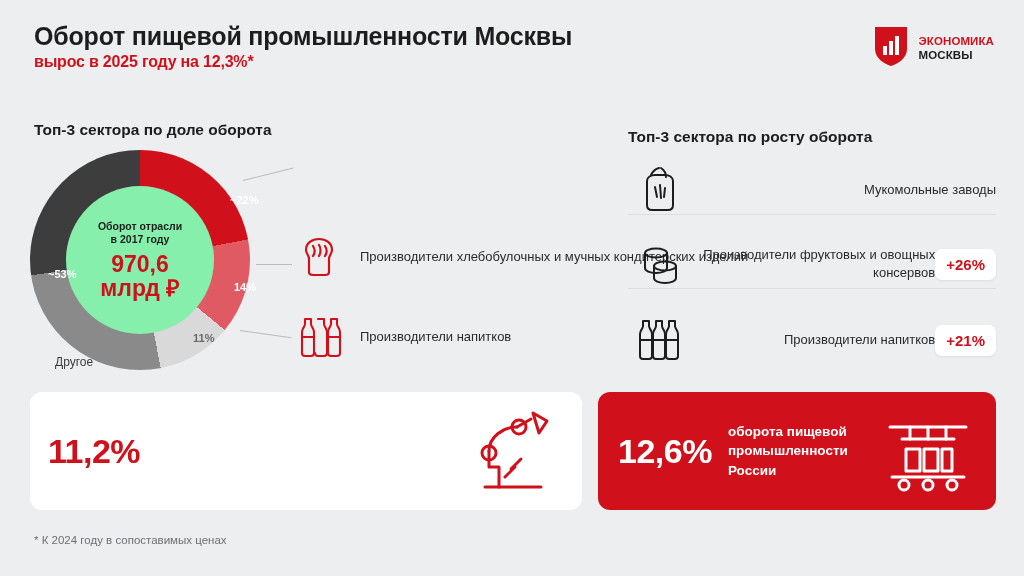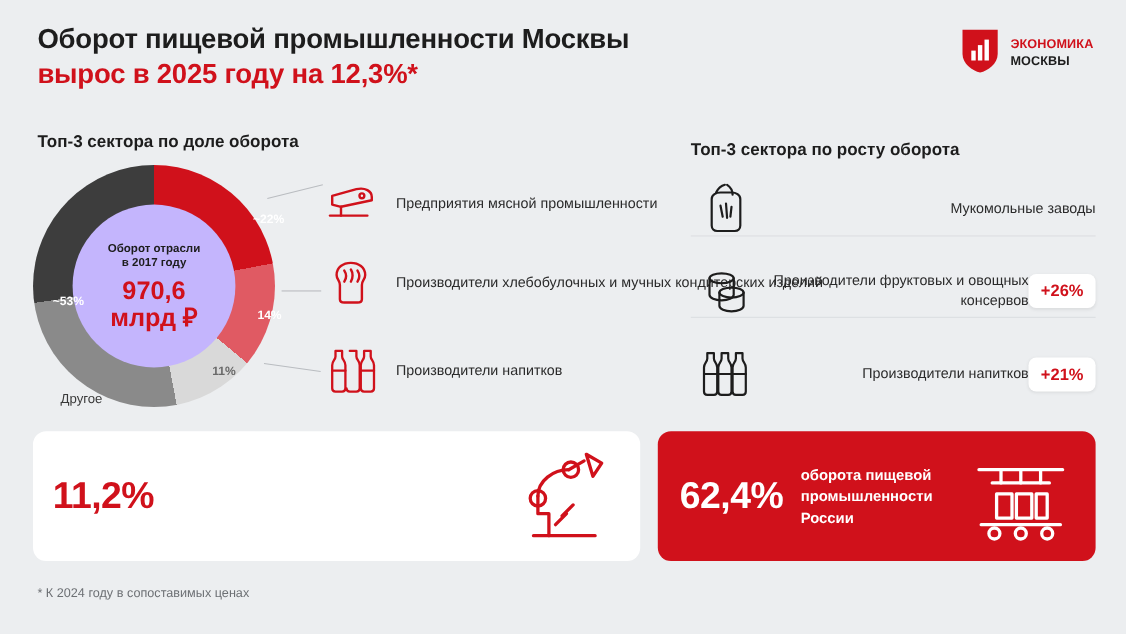--- a/index.html
+++ b/index.html
@@ -9,21 +9,21 @@
     font-family:"Liberation Sans", sans-serif;
     color:#2b2b2b;
     overflow:hidden;
     position:relative;
   }
   .page{position:relative;width:1024px;height:424px;}
 
   
   .header{position:absolute;left:34px;top:22px;width:660px;}
   .title-line1{font-size:25px;font-weight:bold;color:#1d1d1d;letter-spacing:-0.2px;line-height:1.15;}
-  .title-line2{font-size:25px;font-weight:bold;color:#d0111b;letter-spacing:-0.2px;line-height:1.15;margin-top:2px;}
+  .title-line2{font-size:16px;font-weight:bold;color:#d0111b;letter-spacing:-0.2px;line-height:1.15;margin-top:2px;}
 
   .logos{position:absolute;right:30px;top:24px;display:flex;align-items:flex-start;gap:22px;}
   .logo-block{display:flex;align-items:center;gap:9px;}
   .logo-text{font-size:11.5px;font-weight:bold;line-height:1.25;color:#1d1d1d;text-transform:uppercase;letter-spacing:0.1px;}
   .logo-text .red{color:#d0111b;}
   .logo-text.small{font-size:7.6px;line-height:1.3;font-weight:bold;letter-spacing:0.1px;}
 
   
   .sec-title{font-size:15.5px;font-weight:bold;color:#1d1d1d;}
   #left-sec-title{position:absolute;left:34px;top:121px;}
@@ -33,21 +33,21 @@
   .donut-wrap{position:absolute;left:30px;top:150px;width:230px;height:230px;}
   .donut{position:absolute;left:0;top:0;width:220px;height:220px;border-radius:50%;
     background:conic-gradient(
       #d0111b 0deg 79.2deg,
       #e05a63 79.2deg 129.6deg,
       #d9d9d9 129.6deg 169.2deg,
       #8a8a8a 169.2deg 262deg,
       #3d3d3d 262deg 360deg);
   }
   .donut-hole{position:absolute;left:36px;top:36px;width:148px;height:148px;border-radius:50%;
-    background:#c4b5fd;display:flex;flex-direction:column;align-items:center;justify-content:center;text-align:center;}
+    background:#86efac;display:flex;flex-direction:column;align-items:center;justify-content:center;text-align:center;}
   .hole-cap{font-size:10.5px;font-weight:bold;color:#1d1d1d;line-height:1.25;}
   .hole-val{font-size:23px;font-weight:bold;color:#d0111b;line-height:1.05;margin-top:6px;}
   .hole-val2{font-size:23px;font-weight:bold;color:#d0111b;line-height:1.05;}
 
   .slice-lbl{position:absolute;font-size:11px;font-weight:bold;}
   #lbl-meat{left:200px;top:44px;color:#ffffff;}
   #lbl-bakery{left:204px;top:131px;color:#ffffff;}
   #lbl-drinks{left:163px;top:182px;color:#6a6a6a;}
   #lbl-other{left:18px;top:118px;color:#ffffff;}
   #lbl-other-cap{position:absolute;left:25px;top:205px;font-size:12px;color:#3a3a3a;}
@@ -136,31 +136,20 @@
     <div class="slice-lbl" id="lbl-bakery">14%</div>
     <div class="slice-lbl" id="lbl-drinks">11%</div>
     <div class="slice-lbl" id="lbl-other">~53%</div>
     <div id="lbl-other-cap">Другое</div>
   </div>
 
   <div class="lead" id="lead1"></div>
   <div class="lead" id="lead2"></div>
   <div class="lead" id="lead3"></div>
 
-  <div class="legend-row" id="row-meat">
-    <span class="legend-ico">
-      <svg width="50" height="42" viewBox="0 0 50 42" fill="none" stroke="#d0111b" stroke-width="2.2" stroke-linejoin="round" stroke-linecap="round">
-        <path d="M8 14 L30 8 C38 6 44 10 44 15 L44 18 L16 24 L8 22 Z"></path>
-        <path d="M16 24 L16 32 L40 32"></path>
-        <circle cx="35" cy="14" r="2.2"></circle>
-        <path d="M6 32 L16 32"></path>
-      </svg>
-    </span>
-    <span class="legend-txt">Предприятия мясной промышленности</span>
-  </div>
 
   <div class="legend-row" id="row-bakery">
     <span class="legend-ico">
       <svg width="46" height="46" viewBox="0 0 46 46" fill="none" stroke="#d0111b" stroke-width="2.2" stroke-linejoin="round" stroke-linecap="round">
         <path d="M10 16 C10 9 16 5 23 5 C30 5 36 9 36 16 C36 20 33 21 33 25 L33 38 C33 40 31 41 29 41 L17 41 C15 41 13 40 13 38 L13 25 C13 21 10 20 10 16 Z"></path>
         <path d="M17 12 C19 15 19 19 17 22"></path>
         <path d="M23 11 C25 14 25 19 23 22"></path>
         <path d="M29 12 C31 15 31 19 29 22"></path>
       </svg>
     </span>
@@ -232,21 +221,21 @@
         <circle cx="30" cy="46" r="7"></circle>
         <circle cx="60" cy="20" r="7"></circle>
         <path d="M74 6 L88 14 L80 26 Z"></path>
         <path d="M52 62 L62 52"></path>
         <path d="M46 70 L56 60"></path>
       </svg>
     </div>
   </div>
 
   <div class="card-red">
-    <div class="big-pct">62,4%</div>
+    <div class="big-pct">12,6%</div>
     <div class="ctext">оборота пищевой промышленности России</div>
     <div class="cico">
       <svg width="96" height="84" viewBox="0 0 96 84" fill="none" stroke="#ffffff" stroke-width="3" stroke-linejoin="round" stroke-linecap="round">
         <path d="M10 18 L86 18"></path>
         <path d="M30 18 L30 30 M48 18 L48 30 M66 18 L66 30"></path>
         <path d="M22 30 L74 30"></path>
         <rect x="26" y="40" width="14" height="22"></rect>
         <rect x="44" y="40" width="14" height="22"></rect>
         <rect x="62" y="40" width="10" height="22"></rect>
         <path d="M12 68 L84 68"></path>

